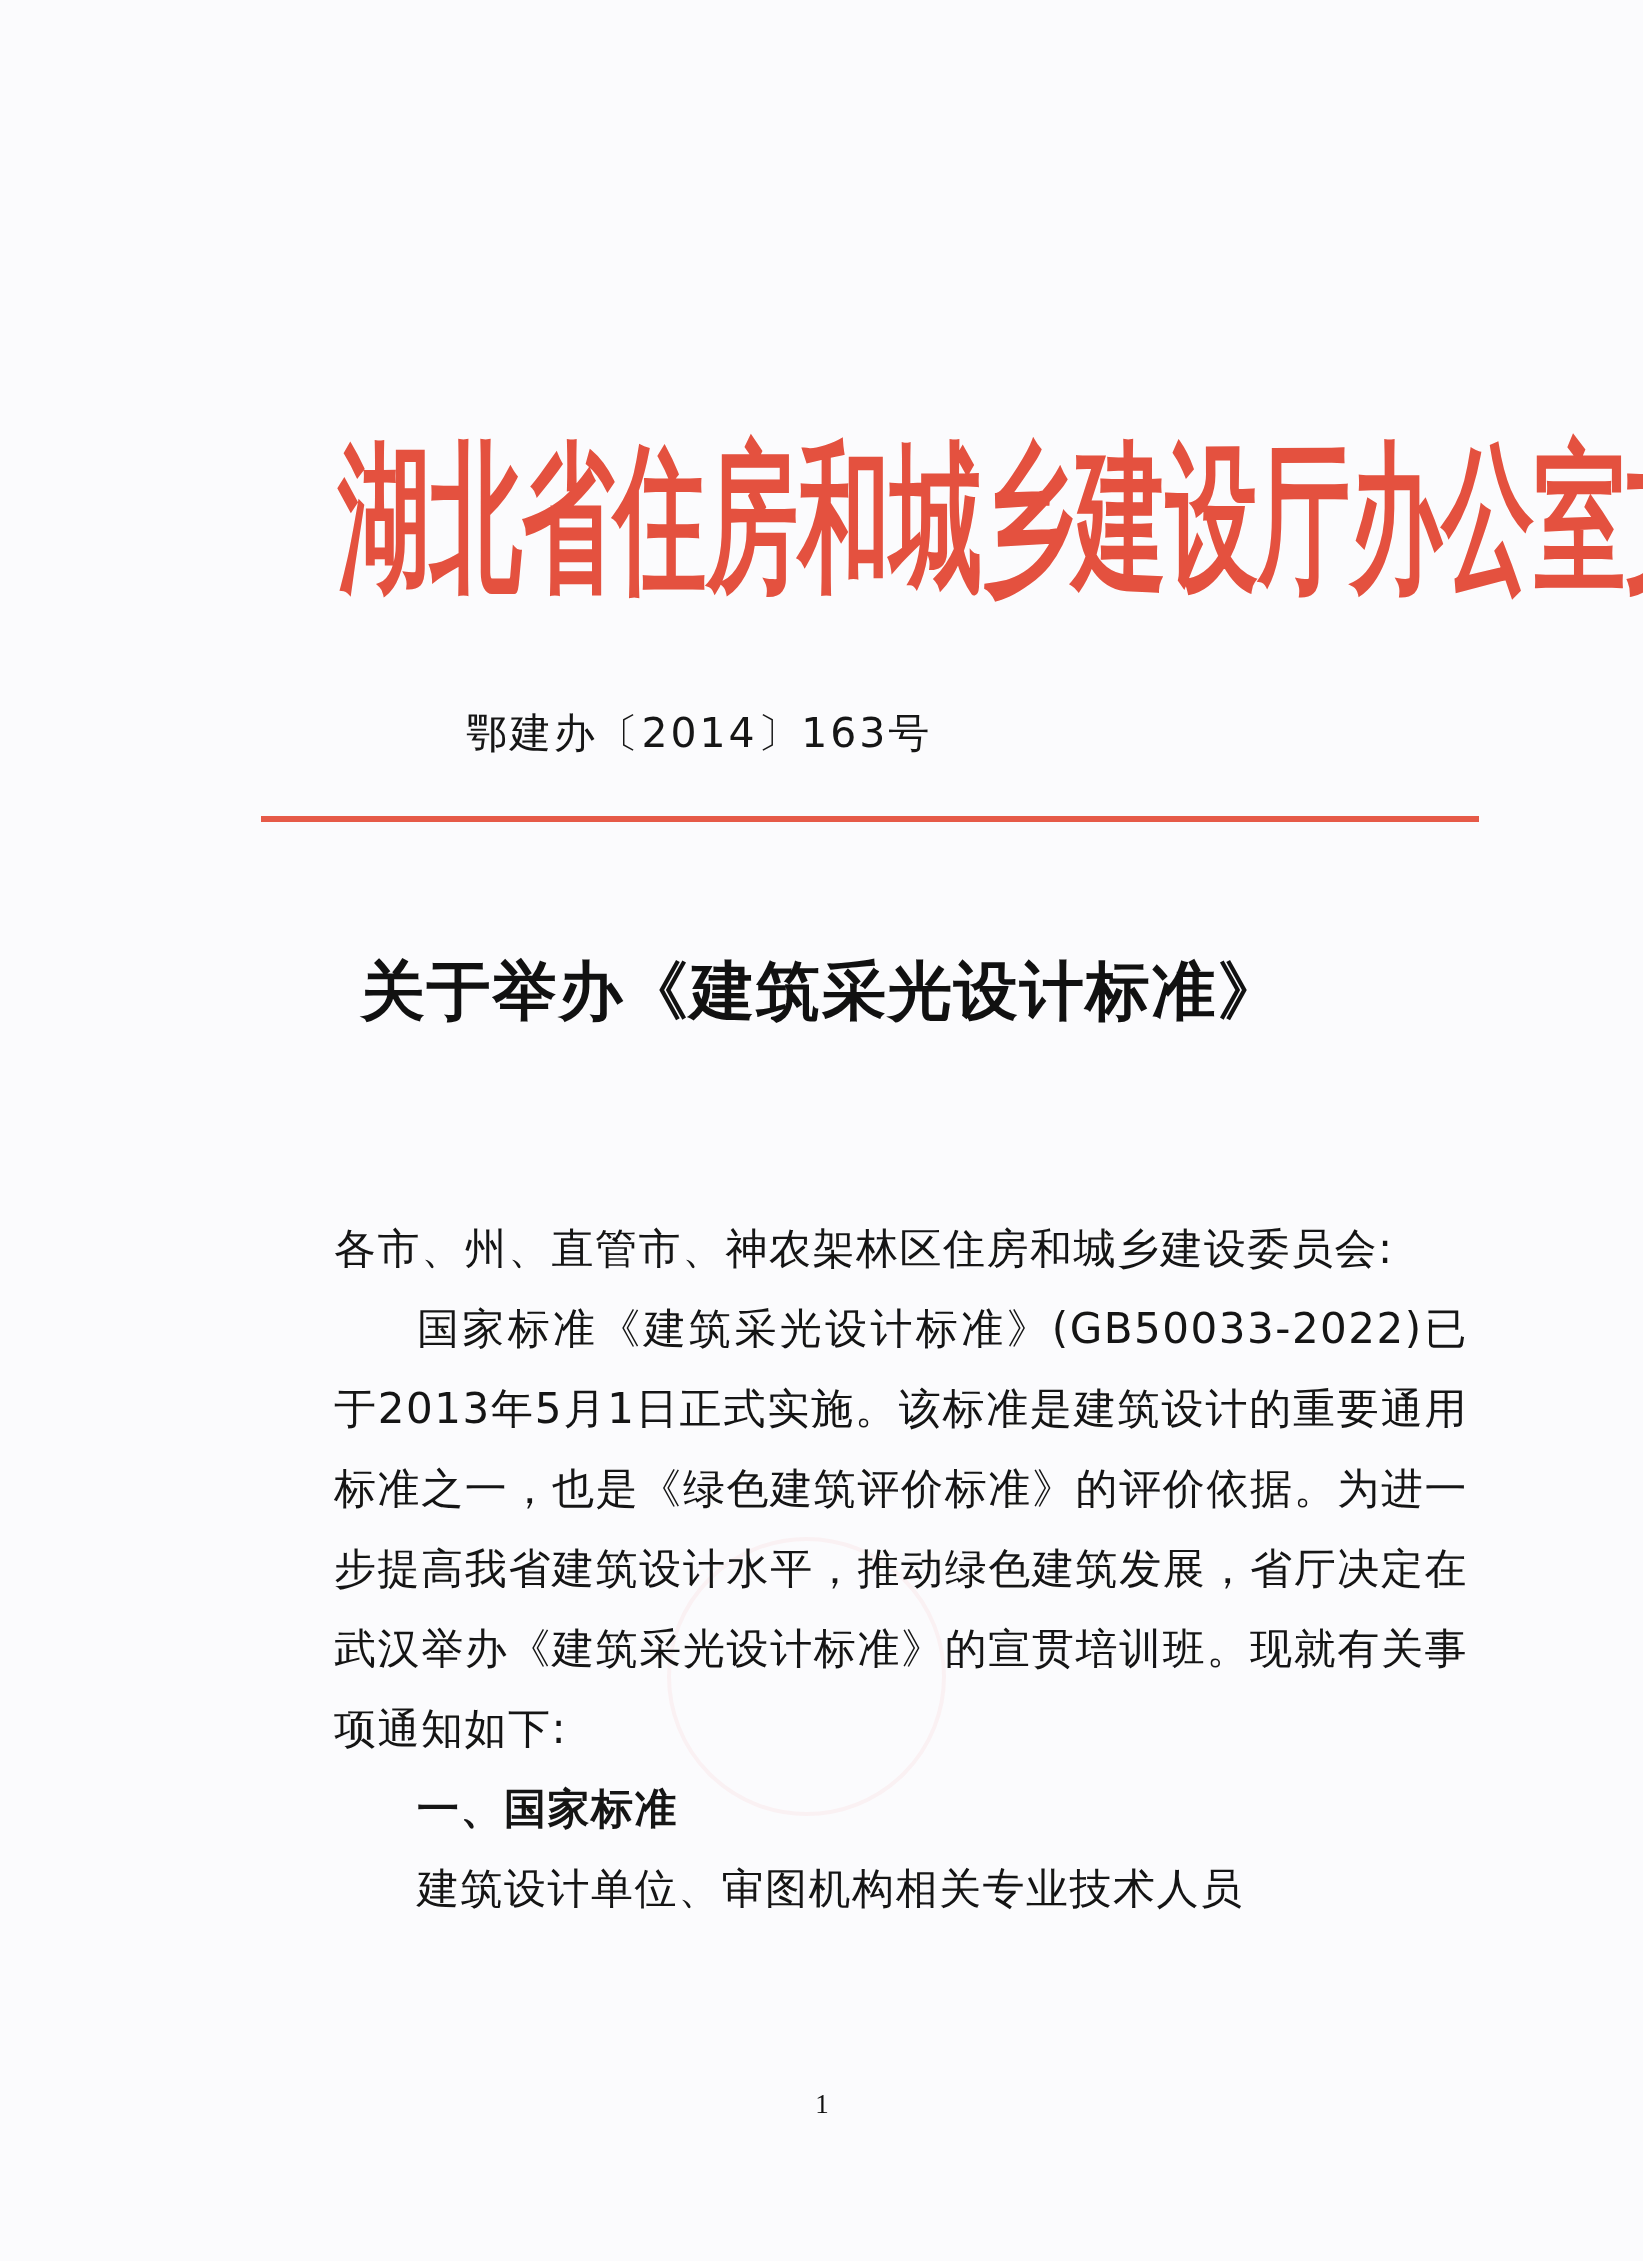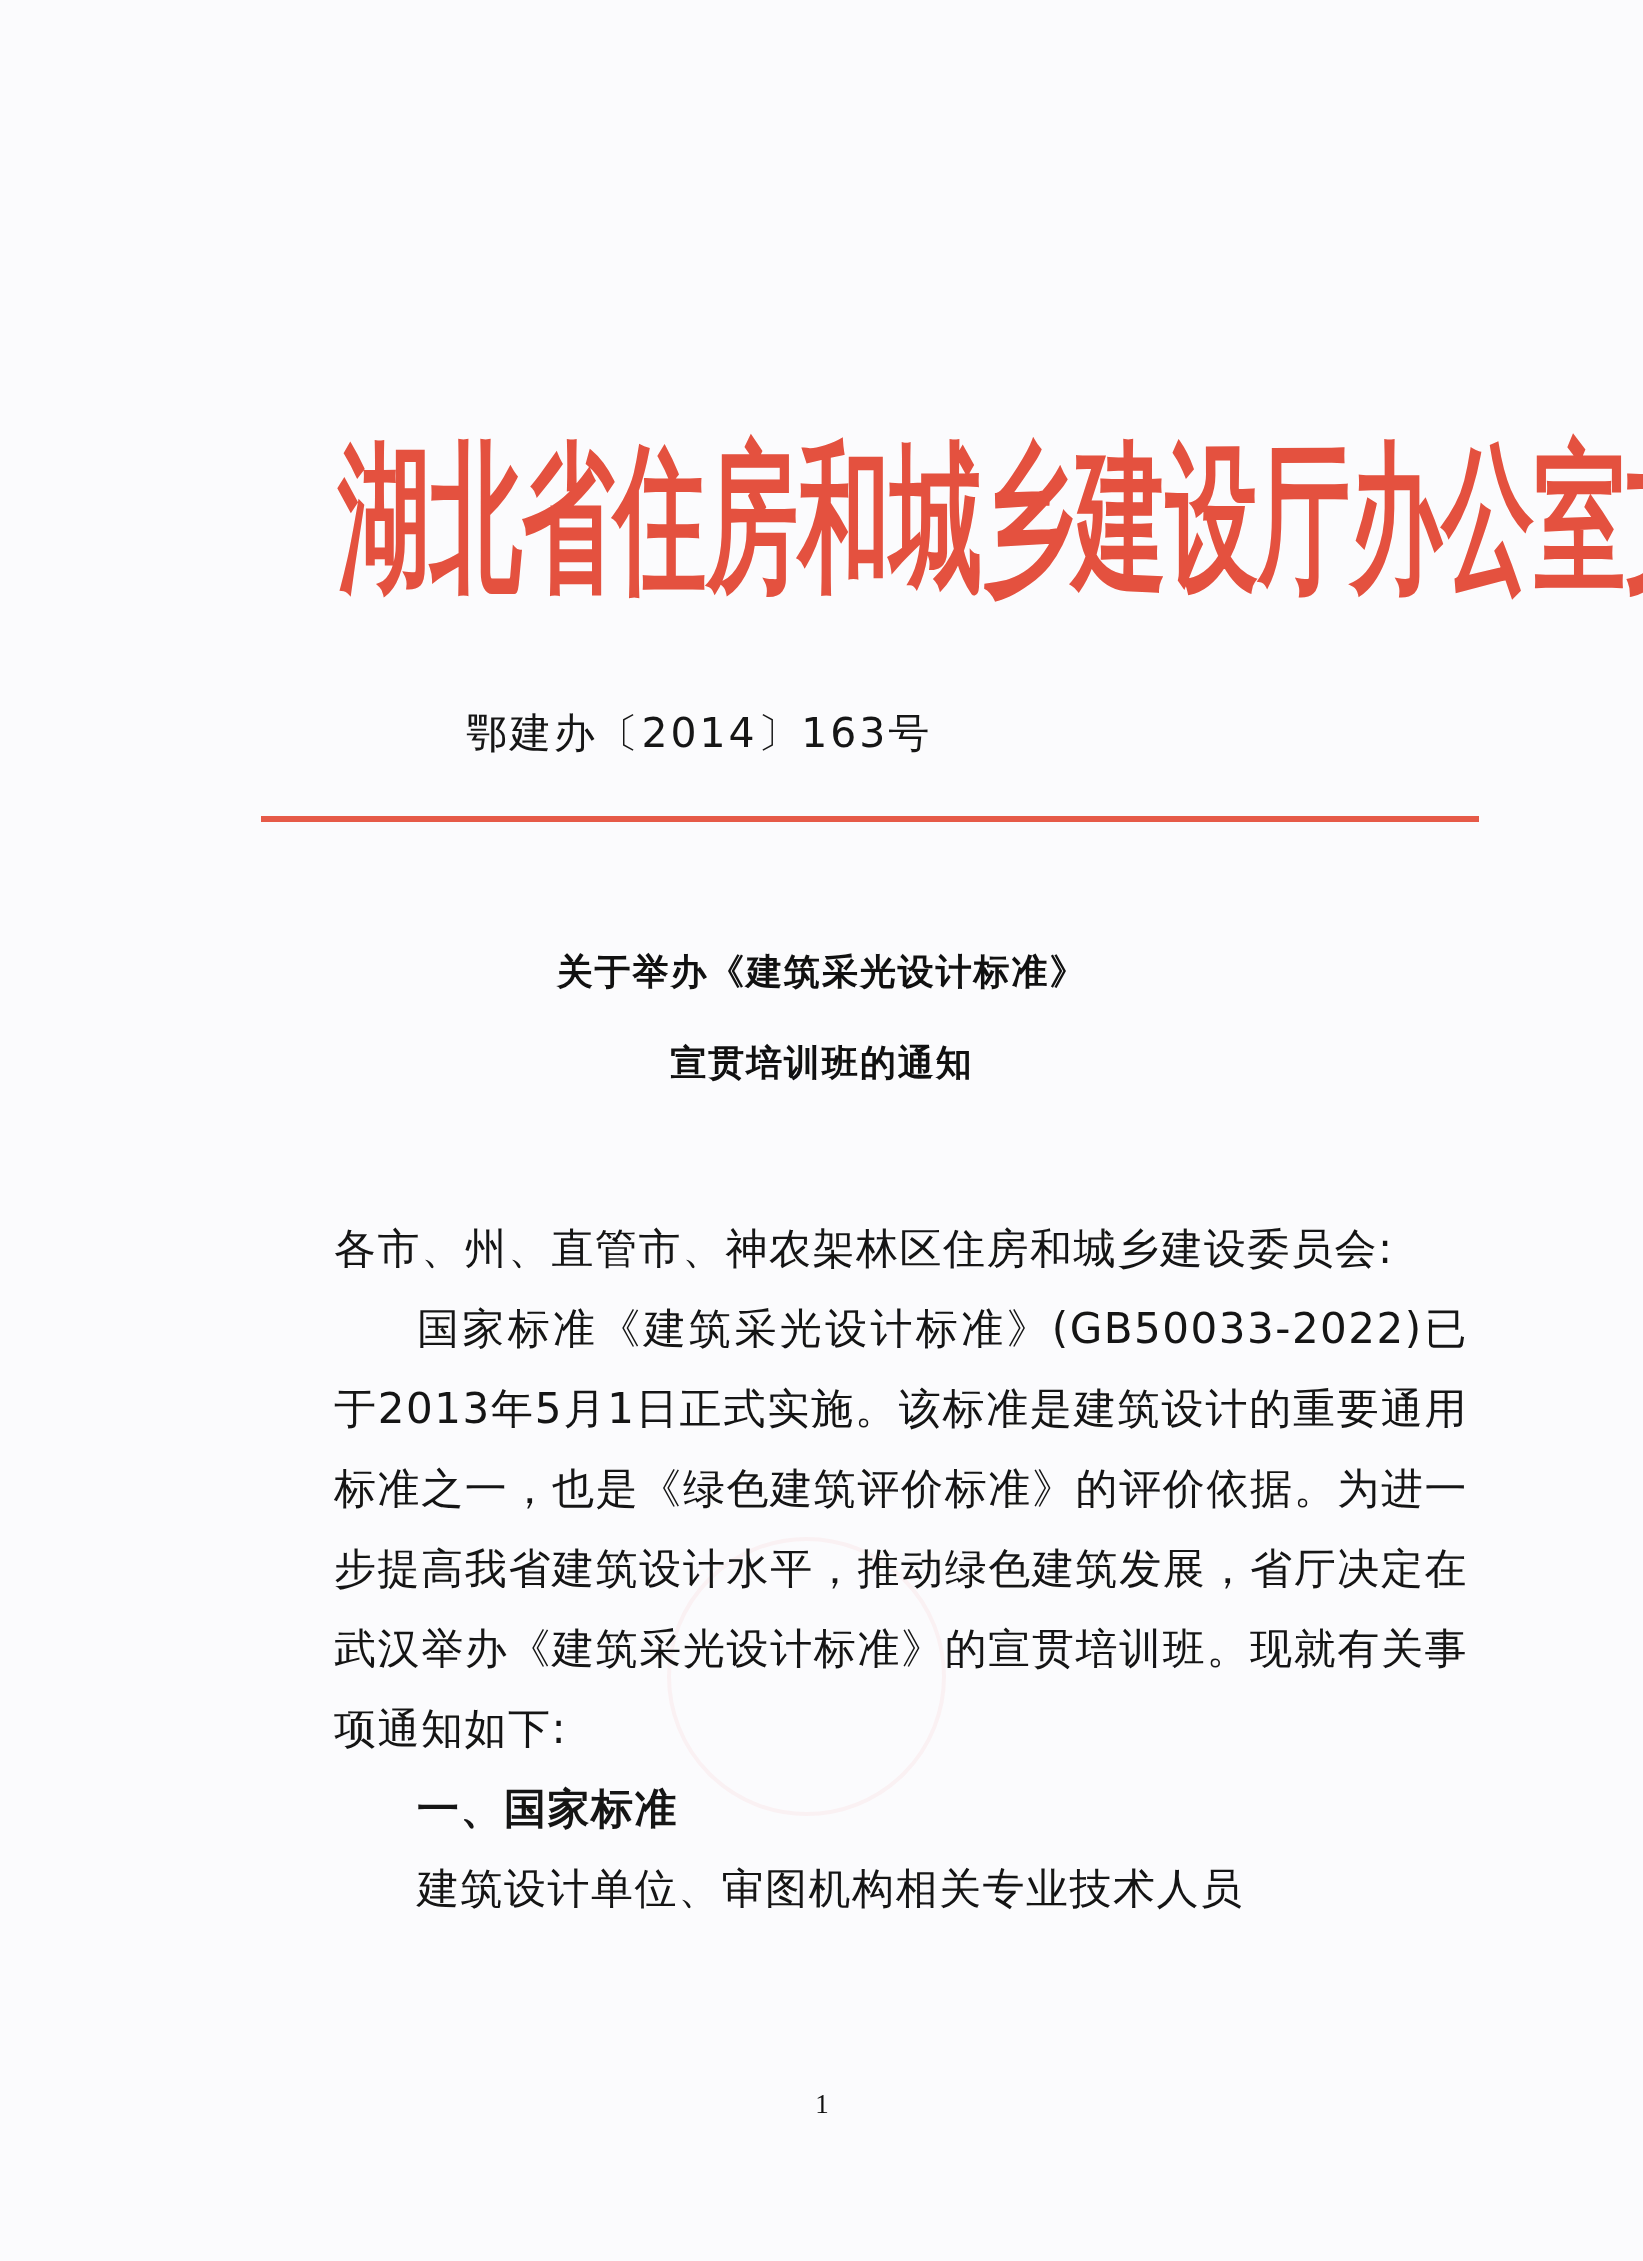--- a/index.html
+++ b/index.html
@@ -19,21 +19,21 @@
   .doc-number {
     position:absolute; left:0; width:1398px; top:706px; text-align:center;
     font-size:41px; letter-spacing:2.9px; color:#161616;
     font-family:"DejaVu Sans","Liberation Sans",sans-serif;
   }
   .red-rule {
     position:absolute; left:261px; top:816px; width:1218px; height:5.8px; background:#e65a48;
   }
   .title {
     position:absolute; left:0; width:1644px; text-align:center;
-    font-size:36px; font-weight:bold; color:#111; letter-spacing:1.9px;
+    font-size:64px; font-weight:bold; color:#111; letter-spacing:1.9px;
     font-family:"DejaVu Serif","Liberation Serif",serif;
   }
   .title.l1 { top:948px; }
   .title.l2 { top:1039px; }
   .body-text {
     position:absolute; left:334px; width:1134px; top:1209px;
     font-size:42px; line-height:80px; color:#151515;
     font-family:"DejaVu Sans","Liberation Sans",sans-serif;
     text-align:justify; letter-spacing:1.5px;
   }
@@ -74,21 +74,20 @@
       <span class="ch" style="color: rgb(228, 81, 63);">公</span>
       <span class="ch" style="color: rgb(228, 81, 63);">室</span>
       <span class="ch" style="color: rgb(228, 81, 63);">文</span>
     </div>
 
   <div class="doc-number">鄂建办〔2014〕163号</div>
 
   <div class="red-rule" style="background: rgb(230, 90, 72);"></div>
 
   <div class="title l1">关于举办《建筑采光设计标准》</div>
-  <div class="title l2">宣贯培训班的通知</div>
 
   <div class="body-text">
     <p>各市、州、直管市、神农架林区住房和城乡建设委员会:</p>
     <p class="indent">国家标准《建筑采光设计标准》(GB50033-2022)已于2013年5月1日正式实施。该标准是建筑设计的重要通用标准之一，也是《绿色建筑评价标准》的评价依据。为进一步提高我省建筑设计水平，推动绿色建筑发展，省厅决定在武汉举办《建筑采光设计标准》的宣贯培训班。现就有关事项通知如下:</p>
     <p class="section-heading">一、国家标准</p>
     <p class="section-body">建筑设计单位、审图机构相关专业技术人员</p>
   </div>
 
   <div class="page-number">1</div>
 </div>

